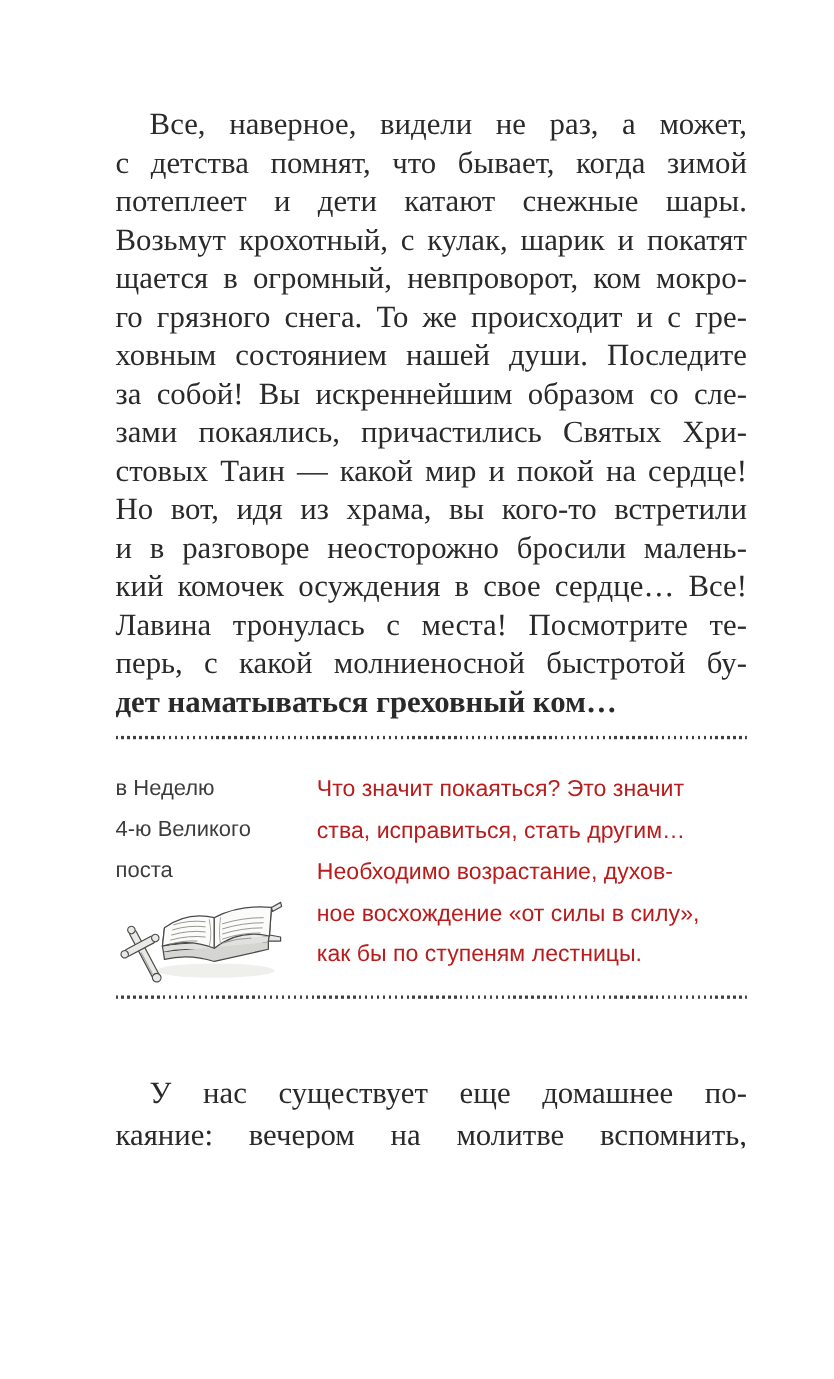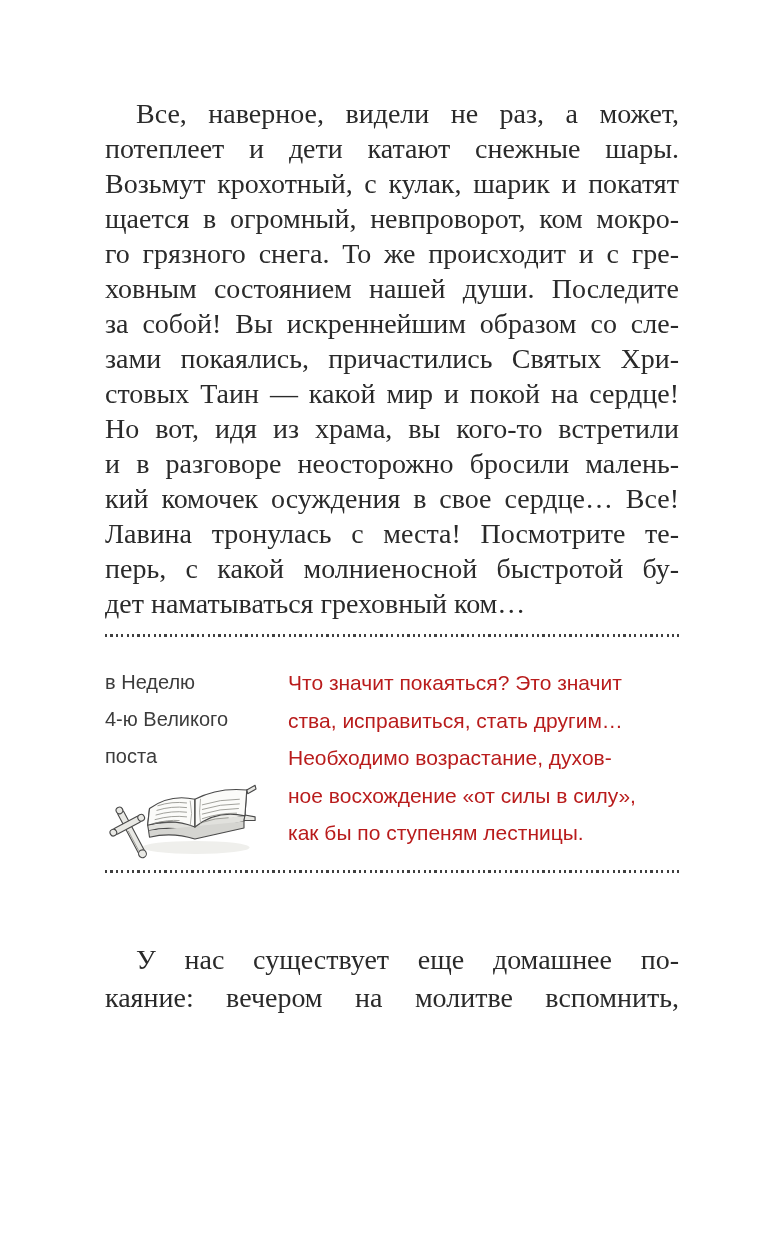--- a/index.html
+++ b/index.html
@@ -19,21 +19,21 @@
     width: 574px;
     padding-top: 96px;
   }
   
   .para { font-size: 28px; line-height: 35px; color: #2a2a2a; }
   .para .line {
     text-align: justify;
     text-align-last: justify;
   }
   .para .line.indent { text-indent: 31px; }
-  .para .line.lastline { text-align-last: left; }
+  .para .line.lastline { text-align-last: left; font-weight: bold; }
   .para2 { margin-top: 68px; line-height: 38px; }
 
   
   .divider {
     height: 3px;
     background-image: repeating-linear-gradient(to right, #3f3f3f 0 2.2px, transparent 2.2px 5.4px);
   }
   .divider.top { margin-top: 13px; }
 
   
@@ -73,20 +73,21 @@
   .footer .running { font-size: 20px; }
 </style>
 </head>
 <body>
 
 <div class="page">
   <div class="content">
 
     <div class="para">
       <div class="line indent">Все, наверное, видели не раз, а может,</div>
+      <div class="line">с детства помнят, что бывает, когда зимой</div>
       <div class="line">потеплеет и дети катают снежные шары.</div>
       <div class="line">Возьмут крохотный, с кулак, шарик и покатят</div>
       <div class="line">щается в огромный, невпроворот, ком мокро-</div>
       <div class="line">го грязного снега. То же происходит и с гре-</div>
       <div class="line">ховным состоянием нашей души. Последите</div>
       <div class="line">за собой! Вы искреннейшим образом со сле-</div>
       <div class="line">зами покаялись, причастились Святых Хри-</div>
       <div class="line">стовых Таин — какой мир и покой на сердце!</div>
       <div class="line">Но вот, идя из храма, вы кого-то встретили</div>
       <div class="line">и в разговоре неосторожно бросили малень-</div>

